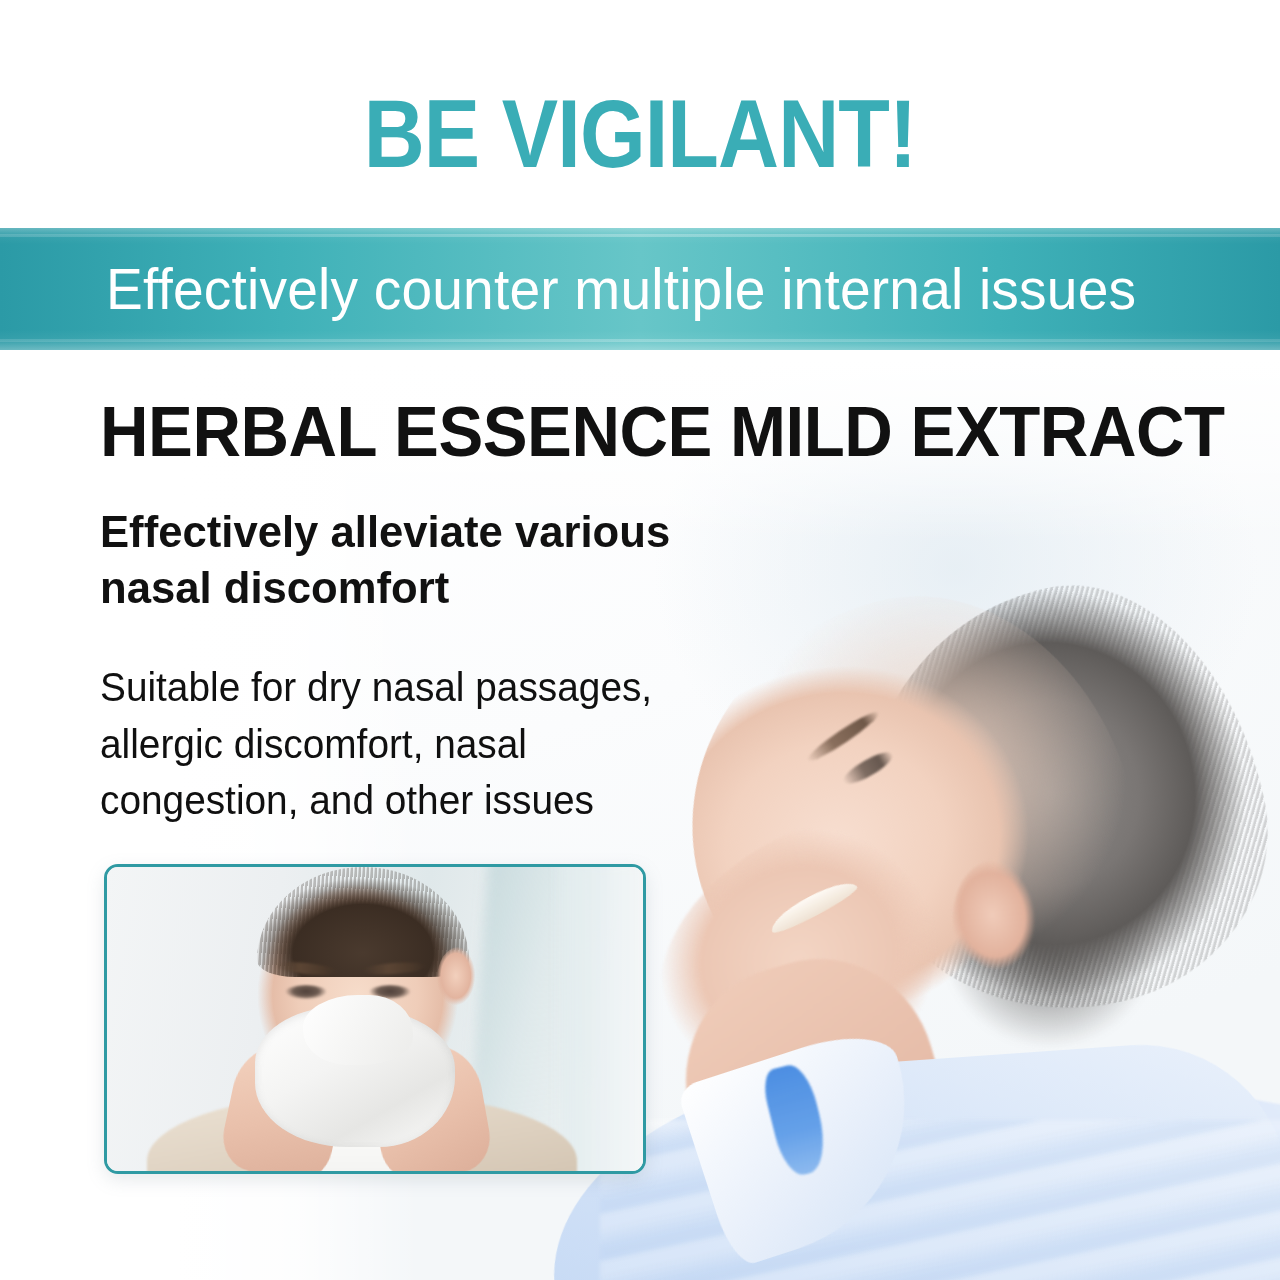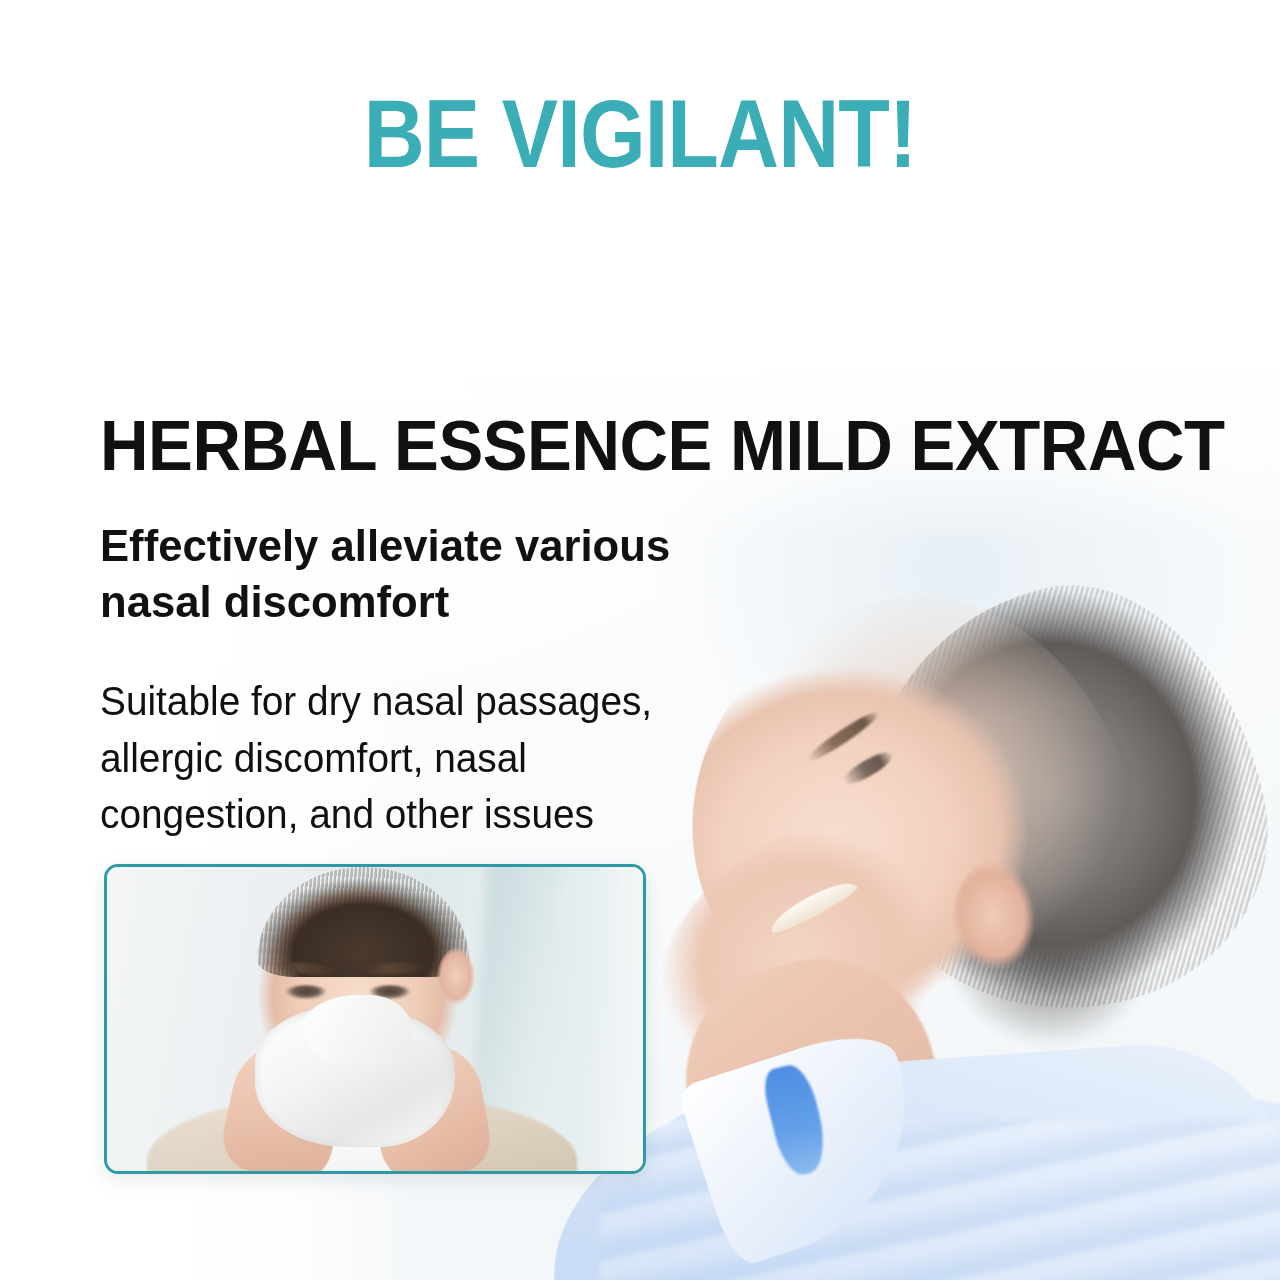--- a/index.html
+++ b/index.html
@@ -178,21 +178,21 @@
   .banner-text{
     position:relative;
     font-family:"Liberation Sans Narrow","Liberation Sans",sans-serif;
     font-size:58px;font-weight:normal;color:#ffffff;
     letter-spacing:.2px;line-height:1;
     transform:scaleX(.95);transform-origin:left center;
     white-space:nowrap;
   }
 
   
-  .copy{position:absolute;left:100px;top:410px;width:1090px;}
+  .copy{position:absolute;left:100px;top:396px;width:1090px;}
   .product-name{
     font-family:"Liberation Sans Narrow","Liberation Sans",sans-serif;
     font-weight:bold;font-size:70px;line-height:1.05;color:#111111;
     letter-spacing:-.5px;transform:scaleX(.96);transform-origin:left top;
     white-space:nowrap;margin:0;
   }
   .benefit{
     margin:34px 0 0 0;
     font-family:"Liberation Sans Narrow","Liberation Sans",sans-serif;
     font-weight:bold;font-size:45px;line-height:1.26;color:#111111;
@@ -327,20 +327,25 @@
     <div class="shirt-folds"></div>
     <div class="collar"></div>
     <div class="collar-blue"></div>
 
     <div class="hero-fade-left"></div>
     <div class="hero-fade-top"></div>
   </div>
 
   <div class="title">BE VIGILANT!</div>
 
+  <div class="banner">
+    <div class="banner-inner-line"></div>
+    <div class="banner-inner-line bottom"></div>
+    <div class="banner-text">Effectively counter multiple internal issues</div>
+  </div>
 
   <div class="copy">
     <div class="product-name">HERBAL ESSENCE MILD EXTRACT</div>
 
     <div class="benefit">
       <div>Effectively alleviate various</div>
       <div>nasal discomfort</div>
     </div>
 
     <div class="details">

